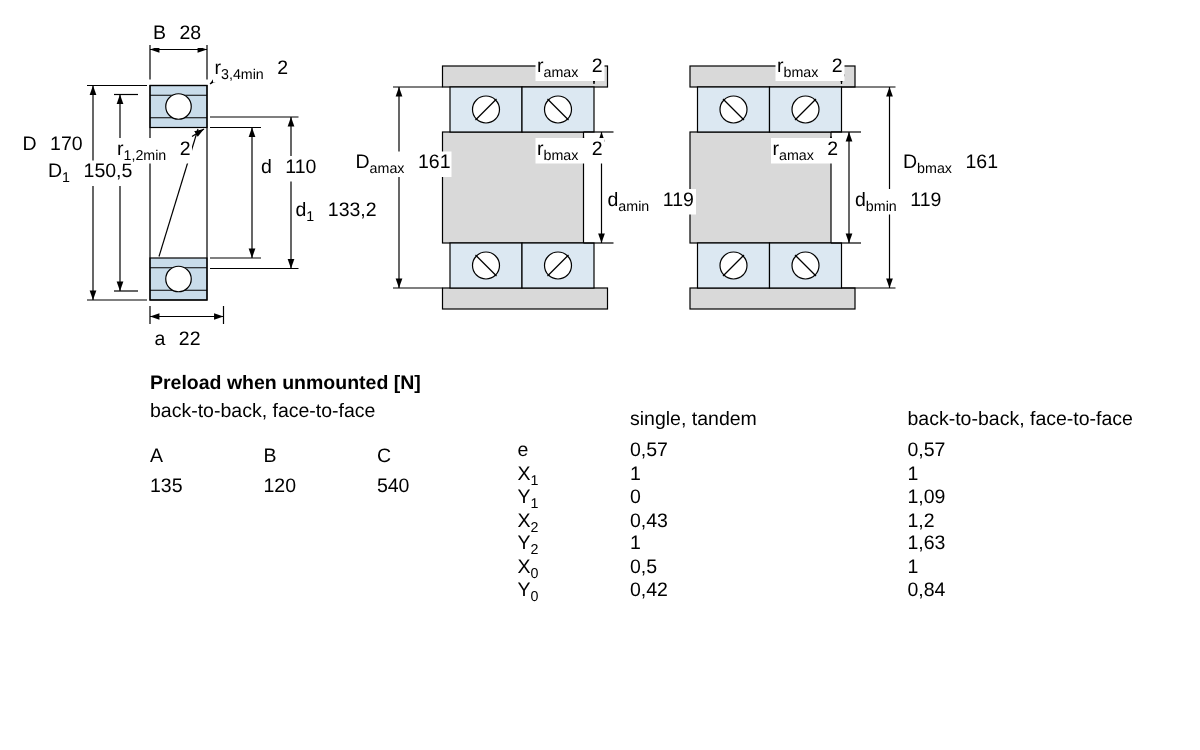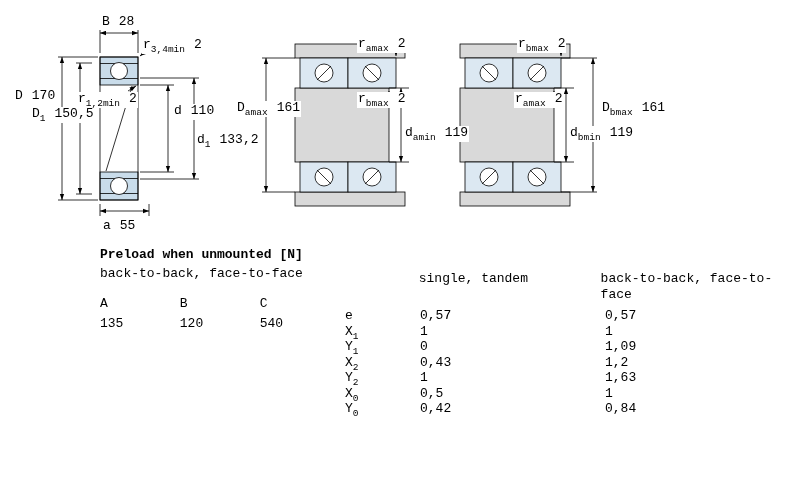--- a/index.html
+++ b/index.html
@@ -1,18 +1,18 @@
 <!DOCTYPE html>
 <html><head>
 <meta charset="utf-8">
 <style>
   *{box-sizing:border-box;margin:0;padding:0}
   body{background:#fff}
   .screen{position:relative;width:800px;height:500px;background:#fff;color:#000;
-          font-family:Liberation Mono, monospace;font-size:13px;overflow:hidden}
+          font-family:Liberation Sans, sans-serif;font-size:13px;overflow:hidden}
   .art{position:absolute;left:0;top:0}
   .dim{position:absolute;white-space:nowrap;background:#fff;line-height:13px;padding:0 1px;font-size:13px}
   .dim sub{font-size:9.5px;line-height:1}
   .dim .val{margin-left:9px}
   .tbl{position:absolute;line-height:16px}
   .tbl .title{font-weight:bold}
   .row{display:flex}
   .preload{left:100px;top:247px}
   .preload .subtitle{margin-top:3px}
   .preload .cols{margin-top:14px}
@@ -150,21 +150,21 @@
   <div class="dim" style="left:77px;top:92px">
     <span>r</span><sub>1,2min</sub><span class="val">2</span>
   </div>
   <div class="dim" style="left:173px;top:104px">
     <span>d</span><sub></sub><span class="val">110</span>
   </div>
   <div class="dim" style="left:196px;top:133px">
     <span>d</span><sub>1</sub><span class="val">133,2</span>
   </div>
   <div class="dim" style="left:102px;top:219px">
-    <span>a</span><sub></sub><span class="val">55</span>
+    <span>a</span><sub></sub><span class="val">22</span>
   </div>
 
   <div class="dim" style="left:357px;top:37px">
     <span>r</span><sub>amax</sub><span class="val">2</span>
   </div>
   <div class="dim" style="left:236px;top:101px">
     <span>D</span><sub>amax</sub><span class="val">161</span>
   </div>
   <div class="dim" style="left:357px;top:92px">
     <span>r</span><sub>bmax</sub><span class="val">2</span>

